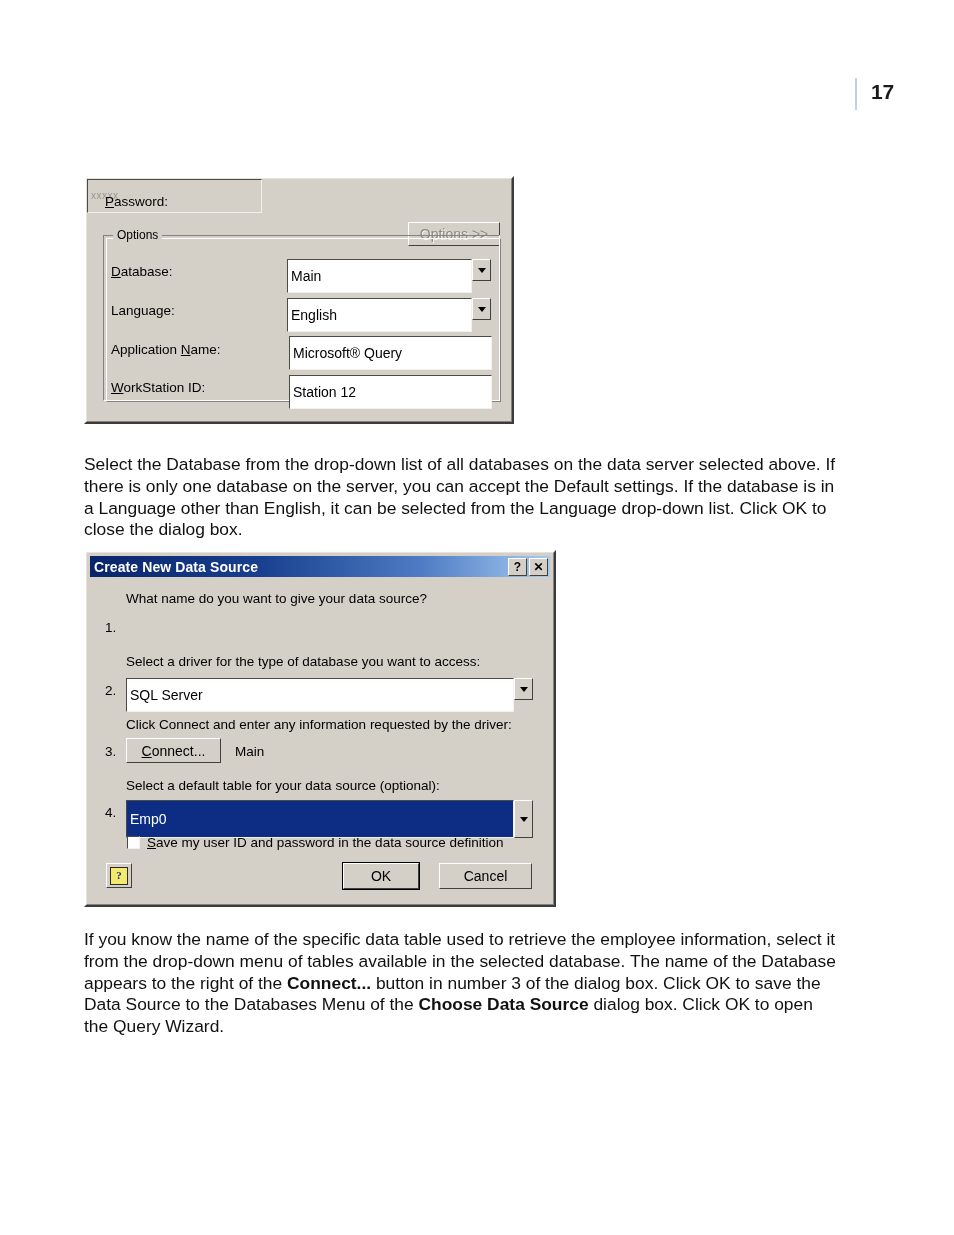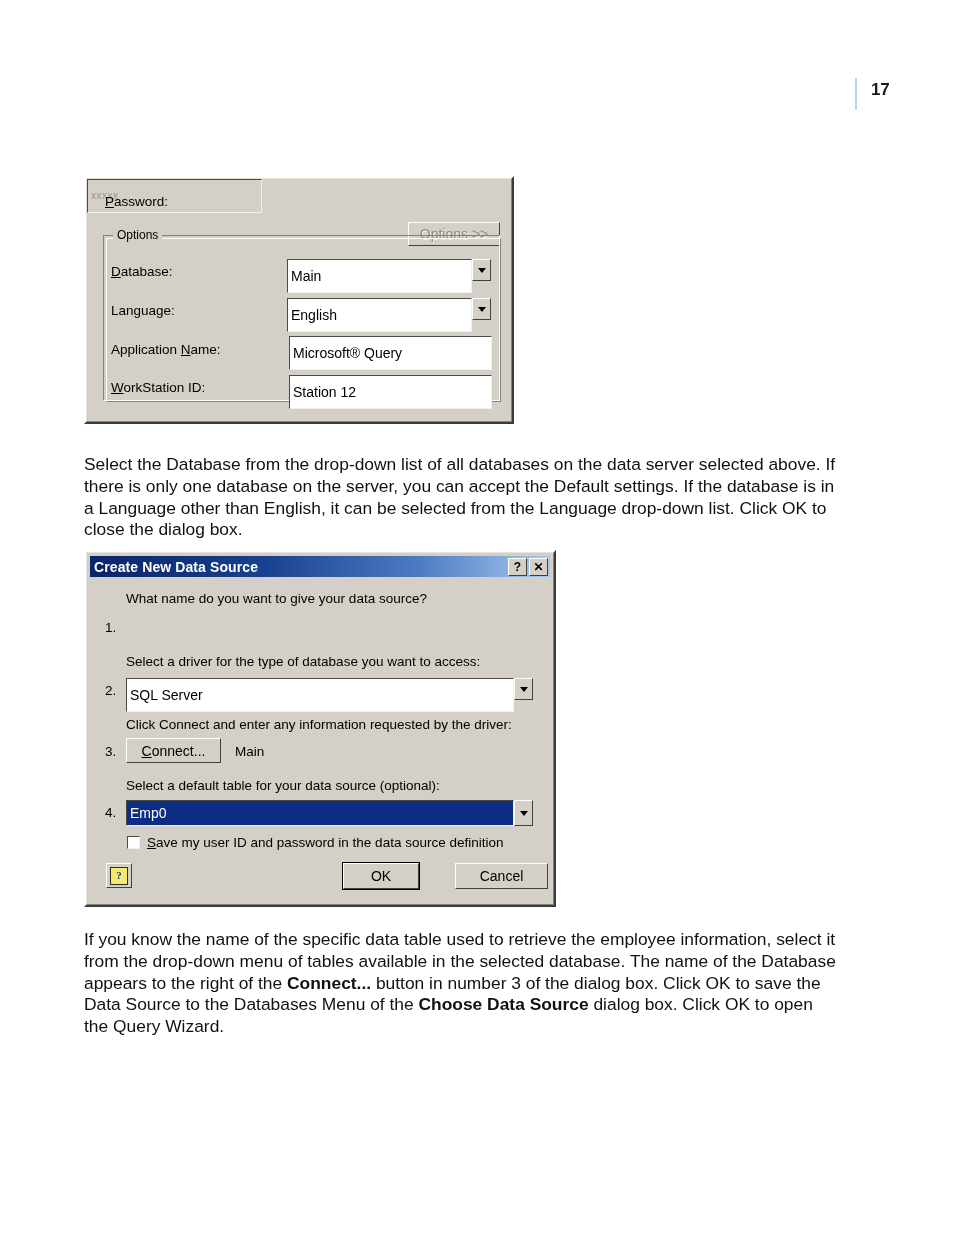--- a/index.html
+++ b/index.html
@@ -22,21 +22,21 @@
   }
   .page-rule {
     position: absolute;
     left: 855px; top: 4px;
     width: 2px; height: 32px;
     background: #b9d3e4;
   }
   .page-num {
     position: absolute;
     left: 871px; top: 6px;
-    font-size: 17px;
+    font-size: 21px;
     font-weight: bold;
     letter-spacing: -0.2px;
     color: #1a1a1a;
   }
 
   
   .para {
     position: absolute;
     left: 84px;
     width: 756px;
@@ -385,41 +385,41 @@
 
       <div class="step-num" style="left:18px; top:191px;">3.</div>
       <div class="btn" style="position:absolute; left:39px; top:185px; width:95px; height:25px;">
         <span><span class="u">C</span>onnect...</span>
       </div>
       <div class="static-text" style="left:148px; top:191px;">Main</div>
 
       <div class="static-text" style="left:39px; top:225px;">Select a default table for your data source (optional):</div>
 
       <div class="step-num" style="left:18px; top:252px;">4.</div>
-      <div style="position:absolute; left:39px; top:247px; width:407px; height:26px; display:flex;">
+      <div style="position:absolute; left:39px; top:247px; width:407px; height:38px; display:flex;">
         <div class="field selected-hl" style="flex:1 1 auto; height:100%;">
           <span class="sel-text">Emp0</span>
         </div>
         <div class="combo-arrow">
             <span class="arrow-glyph"></span>
           </div>
       </div>
 
       <div class="checkbox" style="left:40px; top:283px;"></div>
       <div class="static-text" style="left:60px; top:282px;"><span class="u">S</span>ave my user ID and password in the data source definition</div>
 
       <div class="help-icon-btn" style="left:19px; top:310px;">
         <span class="help-glyph">
             <span>?</span>
           </span>
       </div>
       <div class="btn default-btn" style="position:absolute; left:256px; top:310px; width:76px; height:26px;">
         <span>OK</span>
       </div>
-      <div class="btn" style="position:absolute; left:368px; top:310px; width:93px; height:26px;">
+      <div class="btn" style="position:absolute; left:352px; top:310px; width:93px; height:26px;">
         <span>Cancel</span>
       </div>
 
     </div>
   </div>
 </div>
 
 <p class="para" id="para2"><span>If you know the name of the specific data table used to retrieve the employee information, select it from the drop-down menu of tables available in the selected database. The name of the Database appears to the right of the </span><b>Connect...</b><span> button in number 3 of the dialog box. Click OK to save the Data Source to the Databases Menu of the </span><b>Choose Data Source</b><span> dialog box. Click OK to open the Query Wizard.</span></p>
 
 </body></html>

